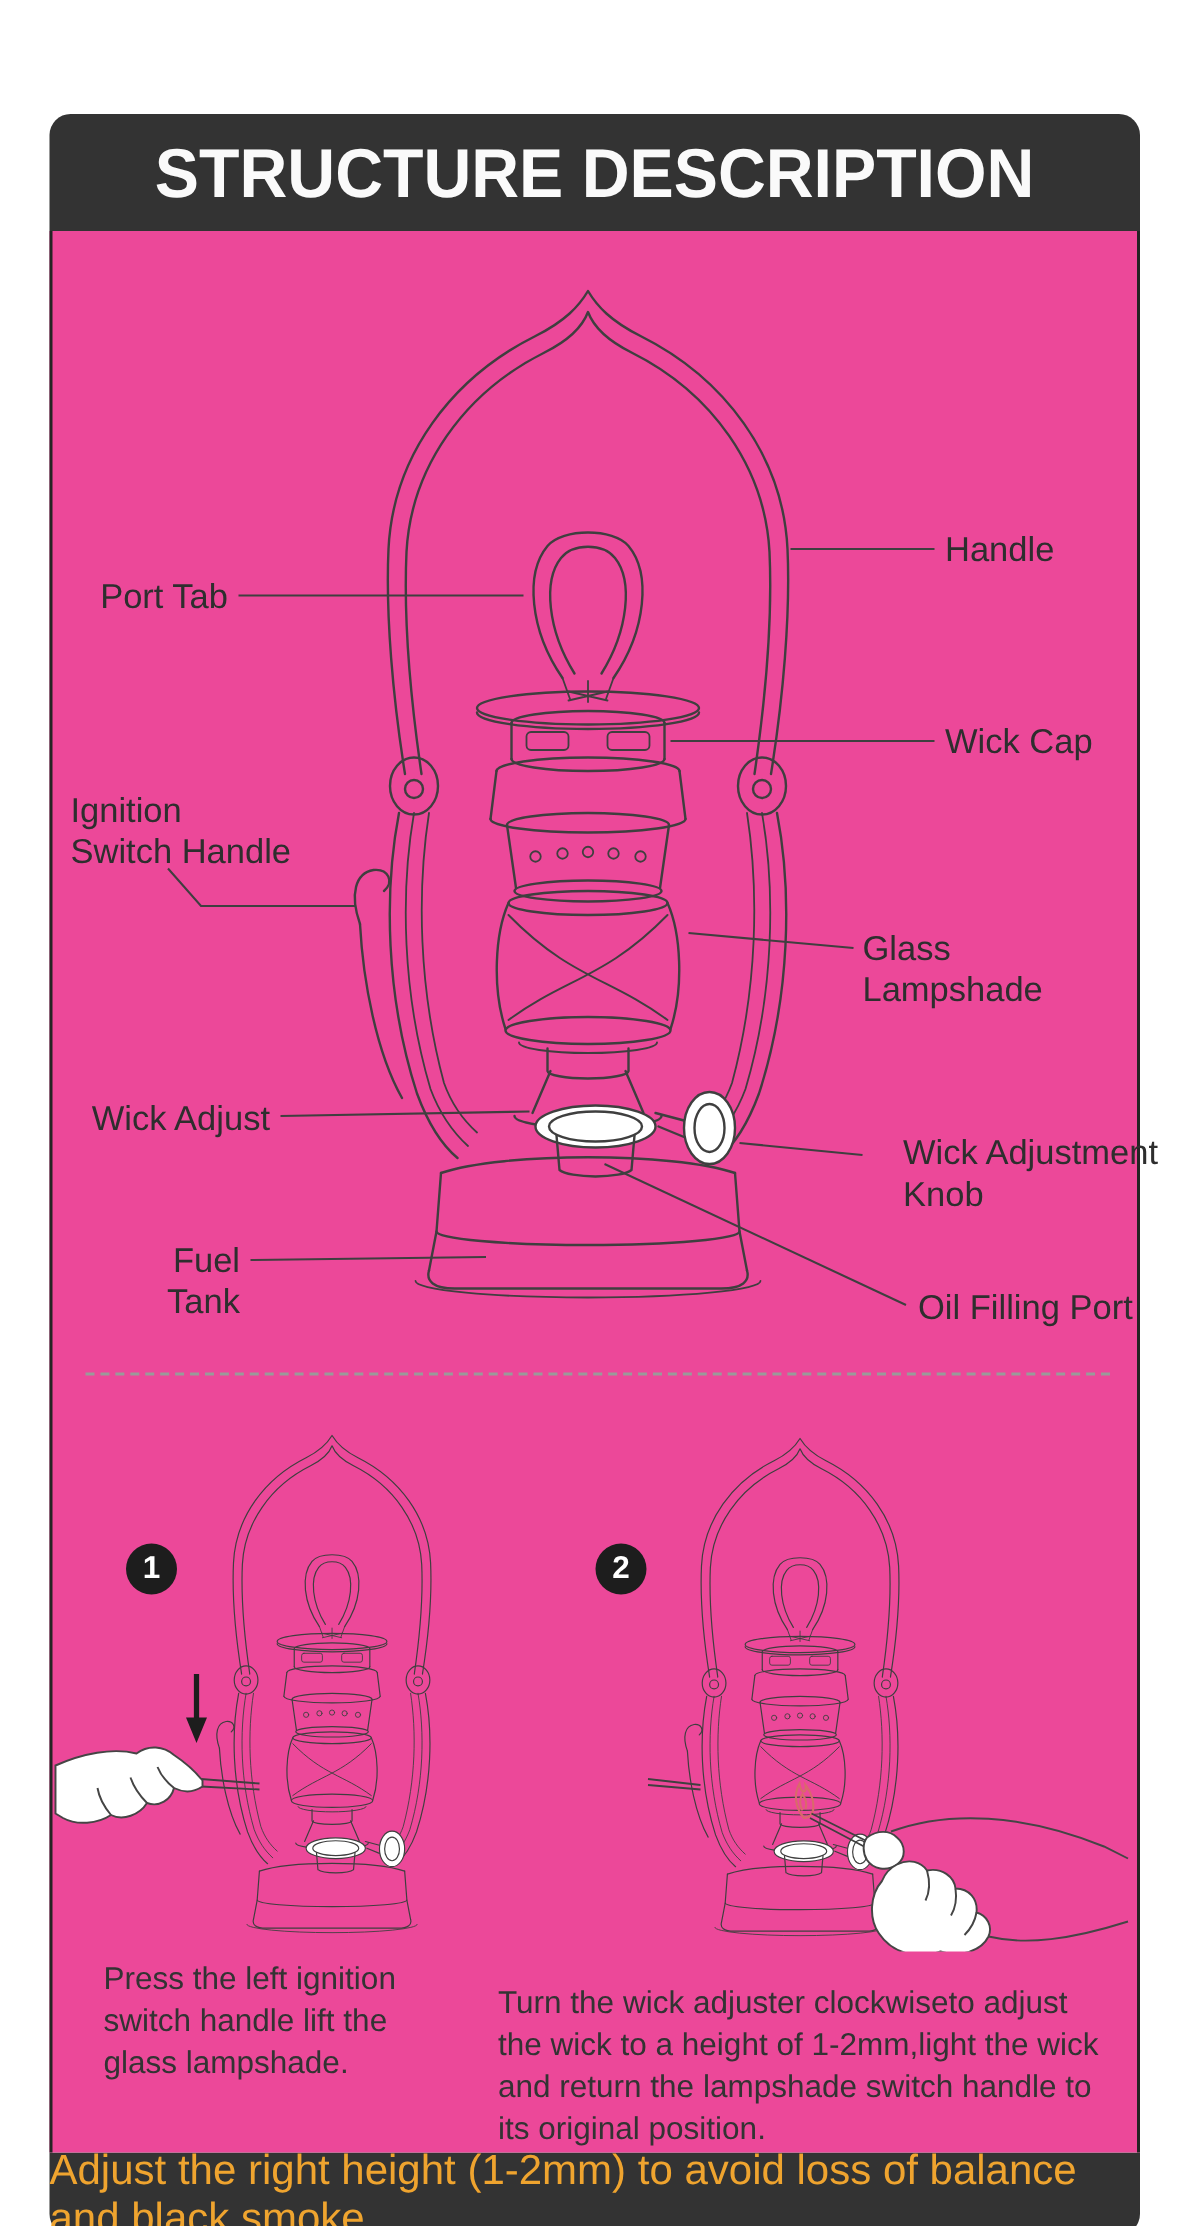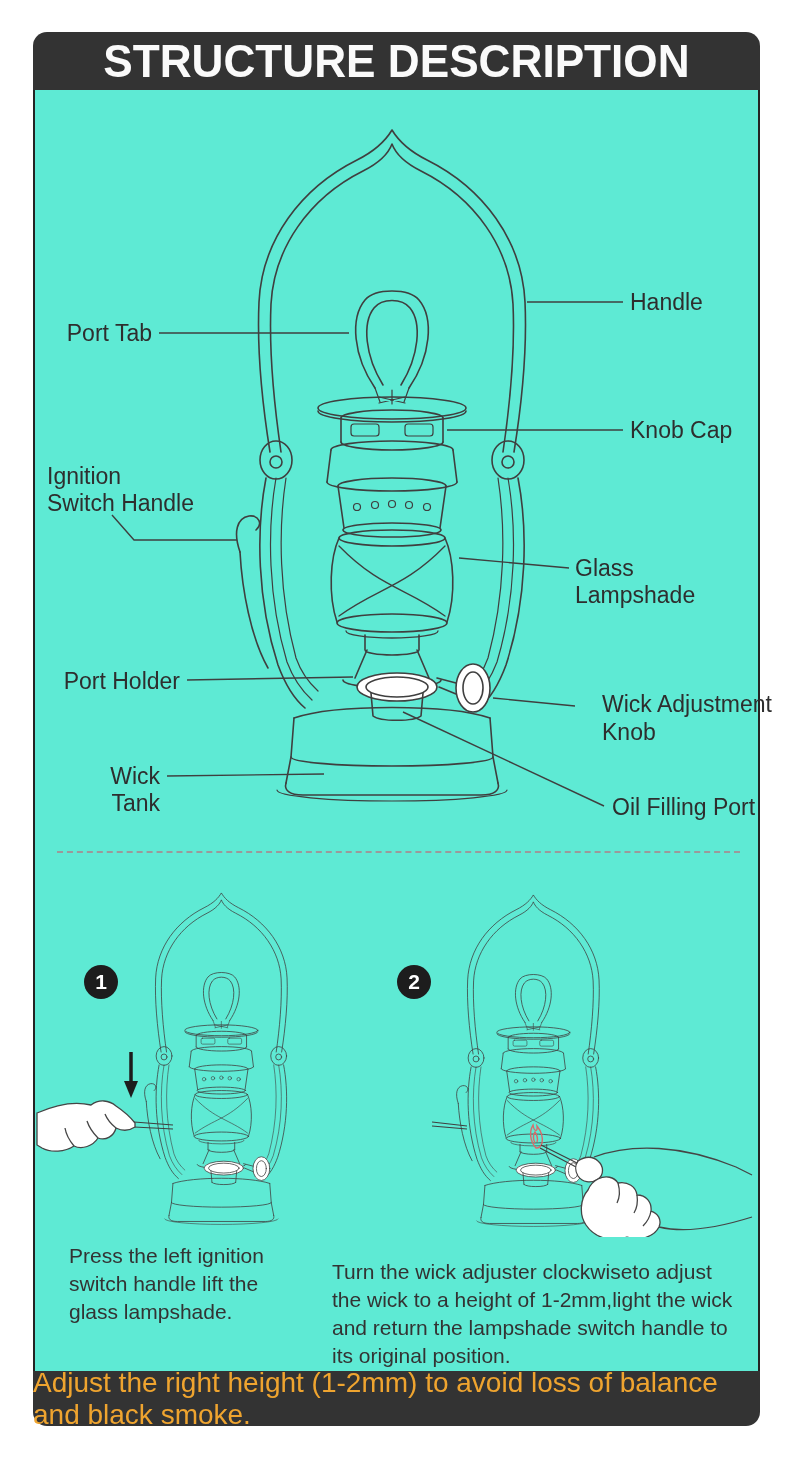--- a/index.html
+++ b/index.html
@@ -1,23 +1,23 @@
 <!DOCTYPE html>
 <html><head>
 <meta charset="utf-8">
 <style>
   html,body{margin:0;padding:0;background:#fff;}
   .page{position:relative;width:790px;height:1484px;background:#ffffff;overflow:hidden;
         font-family:"Liberation Sans","DejaVu Sans",sans-serif;color:#2e2e2e;}
   .card{position:absolute;left:33px;top:32px;width:727px;}
-  .card-header{height:58px;background:#333333;border-radius:14px 14px 0 0;
-               display:flex;align-items:center;justify-content:center;}
+  .card-header{height:78px;background:#333333;border-radius:14px 14px 0 0;
+               display:flex;align-items:center;justify-content:center;margin-top:44px;}
   .card-title{color:#fafafa;font-weight:bold;font-size:46px;letter-spacing:0px;
               transform:scaleX(0.96);white-space:nowrap;}
-  .card-body{position:relative;height:1281px;background:#5eead4;
+  .card-body{position:relative;height:1281px;background:#ec4899;
              border-left:2px solid #242424;border-right:2px solid #242424;box-sizing:border-box;}
   .card-footer{height:55px;background:#333333;border-radius:0 0 14px 14px;
                display:flex;align-items:center;justify-content:center;}
   .footer-note{color:#EFA42F;font-size:28px;font-weight:500;}
   .diagram-svg{position:absolute;left:0;top:0;}
   .lbl{position:absolute;font-size:23px;line-height:27px;color:#2e2e2e;white-space:pre-line;}
   .lbl.right-align{text-align:right;}
   .divider{position:absolute;left:22px;top:761px;width:683px;height:0;
            border-top:2px dashed #9a9a9a;}
   .badge{position:absolute;width:34px;height:34px;border-radius:50%;background:#1d1d1d;
@@ -142,28 +142,28 @@
           <path d="M424 468 L534 478"></path>
           <path d="M152 590 L318 587"></path>
           <path d="M458 608 L540 616"></path>
           <path d="M132 686 L289 684"></path>
           <path d="M368 622 L569 716"></path>
         </g>
       </svg>
 
       <div class="lbl" style="left:595px;top:199px;">Handle</div>
       <div class="lbl right-align" style="left:15px;top:230px;width:102px;">Port Tab</div>
-      <div class="lbl" style="left:595px;top:327px;">Knob Cap</div>
+      <div class="lbl" style="left:595px;top:327px;">Wick Cap</div>
       <div class="lbl" style="left:12px;top:373px;width:180px;">Ignition
 Switch Handle</div>
       <div class="lbl" style="left:540px;top:465px;">Glass Lampshade</div>
-      <div class="lbl right-align" style="left:7px;top:578px;width:138px;">Port Holder</div>
+      <div class="lbl right-align" style="left:7px;top:578px;width:138px;">Wick Adjust</div>
       <div class="lbl" style="left:547px;top:600px;width:180px;line-height:28px;margin-left:20px;">Wick Adjustment
 Knob</div>
-      <div class="lbl right-align" style="left:27px;top:673px;width:98px;">Wick Tank</div>
+      <div class="lbl right-align" style="left:27px;top:673px;width:98px;">Fuel Tank</div>
       <div class="lbl" style="left:577px;top:704px;">Oil Filling Port</div>
 
       <div class="divider"></div>
 
       <div class="badge" style="left:49px;top:875px;">1</div>
       <div class="badge" style="left:362px;top:875px;">2</div>
 
       <svg class="panel-svg" style="left:0;top:795px;" width="260" height="352" viewBox="0 0 260 352">
         <use href="#lantern-art" transform="translate(10,-11.8) scale(0.494)"></use>
         <g>

